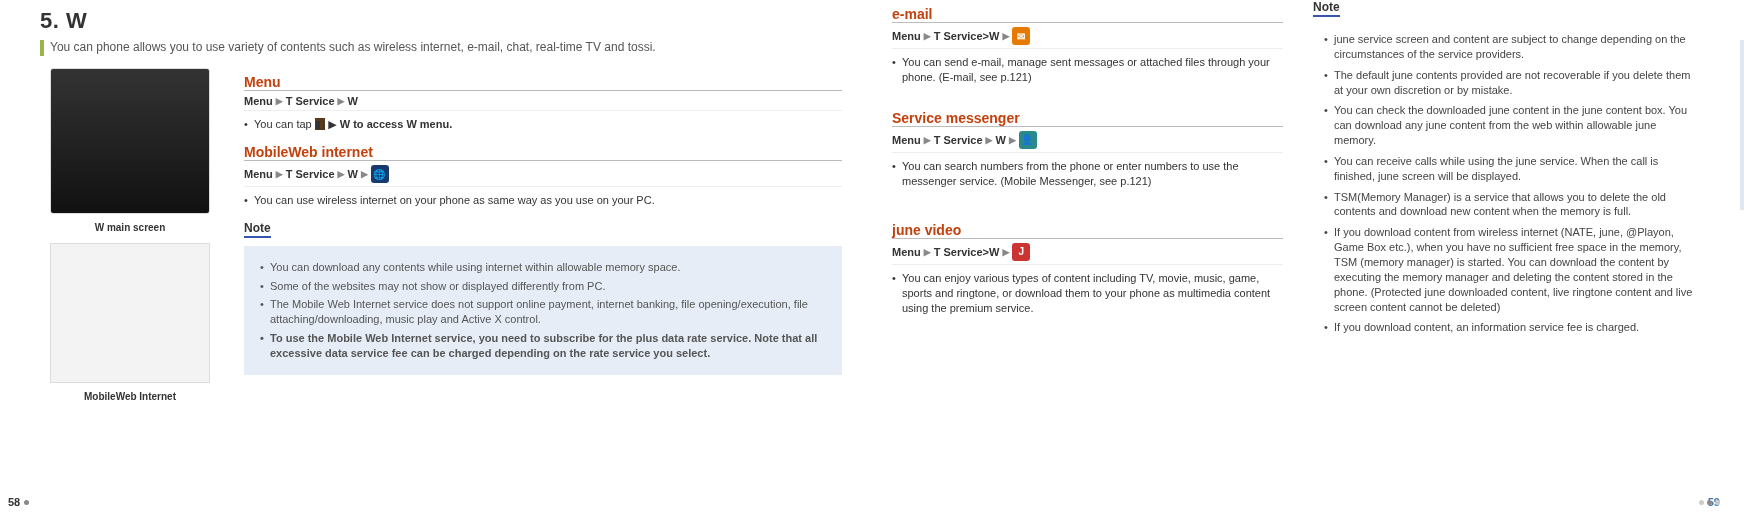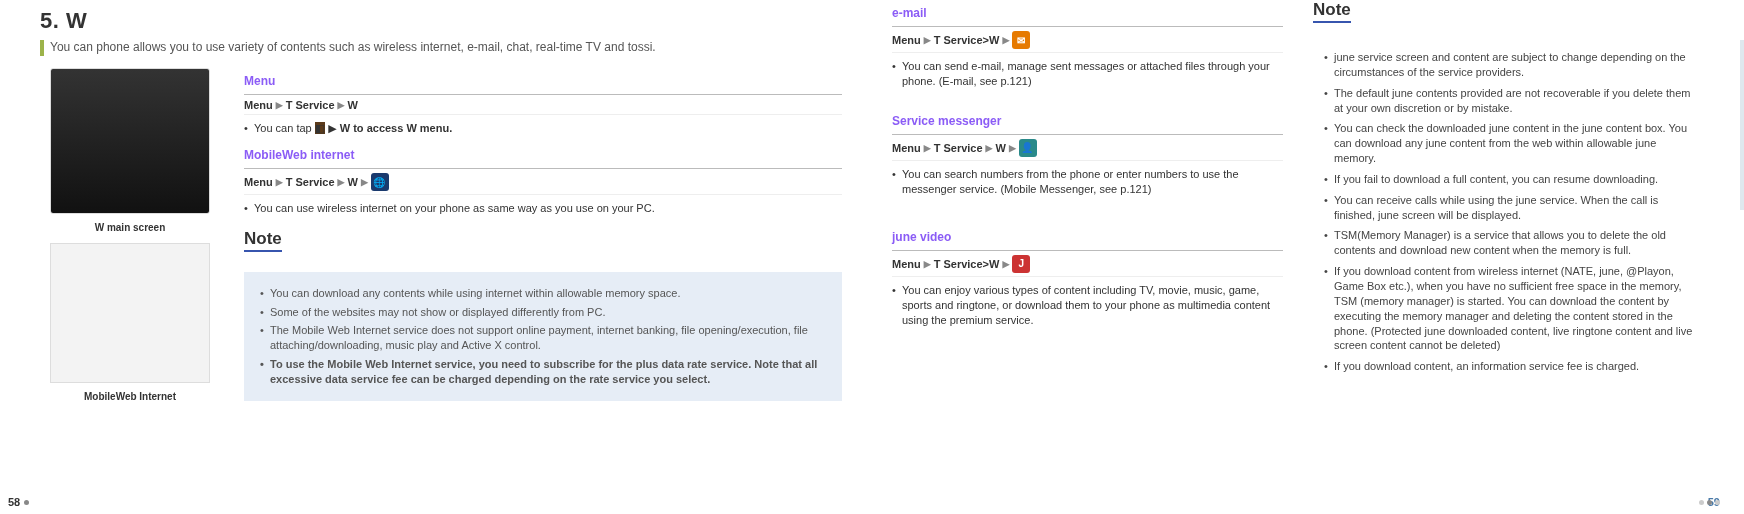--- a/index.html
+++ b/index.html
@@ -22,35 +22,35 @@
   .intro-row { display: flex; align-items: center; gap: 6px; }
   .intro-bar { width: 4px; height: 16px; background: #9cb34a; margin-top: 2px; }
   .intro-text { color: #555; font-size: 12px; }
 
   .content-row { display: flex; gap: 24px; margin-top: 12px; }
   .side-col { width: 180px; text-align: center; }
   .shot-label { font-size: 10px; font-weight: bold; margin: 6px 0 10px; }
 
   .main-col { flex: 1; padding-right: 10px; }
 
-  .sec-title { color: #8b5cf6; font-size: 12px; font-weight: bold; border-bottom: 1px solid #bbb; padding-bottom: 6px; margin: 6px 0 4px; }
+  .sec-title { color: #c2410c; font-size: 14px; font-weight: bold; border-bottom: 1px solid #bbb; padding-bottom: 0; margin: 6px 0 4px; }
   .path { font-size: 11px; font-weight: bold; display: flex; align-items: center; gap: 3px; flex-wrap: wrap; border-bottom: 1px solid #eee; padding-bottom: 3px; margin-bottom: 6px; }
   .path .arrow { color: #888; font-size: 9px; }
   .path .icon { width: 18px; height: 18px; display: inline-flex; align-items: center; justify-content: center; border-radius: 3px; color: #fff; font-size: 10px; }
   .ic-brown { background: #5b3a1a; }
   .ic-navy  { background: #1a3a6e; }
   .ic-red   { background: #c33; }
   .ic-orange{ background: #e67a00; }
   .ic-teal  { background: #2a8a8a; }
 
   ul.bullets { margin: 0 0 12px 0; padding: 0; list-style: none; }
   ul.bullets > li { padding-left: 10px; position: relative; margin-bottom: 4px; line-height: 1.4; }
   ul.bullets > li:before { content: "•"; position: absolute; left: 0; top: 0; color: #333; }
 
-  .note-bar { font-weight: bold; border-bottom: 2px solid #3755ae; display: inline-block; font-size: 17px; padding-bottom: 1px; margin-bottom: 16px; }
+  .note-bar { font-weight: bold; border-bottom: 2px solid #3755ae; display: inline-block; font-size: 12px; padding-bottom: 1px; margin-bottom: 4px; }
   .note-box { background: #e6edf6; padding: 10px 12px; margin-top: 4px; }
   .note-box ul { margin: 4px; padding: 0; list-style: none; }
   .note-box li { padding-left: 10px; position: relative; margin-bottom: 4px; line-height: 1.35; color: #555; }
   .note-box li:before { content: "•"; position: absolute; left: 0; top: 0; color: #555; }
 
   .right-cols { display: flex; gap: 30px; }
   .col { flex: 1; }
 
   .right-note ul { margin: 11px; padding: 0; list-style: none; }
   .right-note li { padding-left: 10px; position: relative; margin-bottom: 6px; line-height: 1.35; color: #444; }
@@ -187,21 +187,20 @@
           <li>You can enjoy various types of content including TV, movie, music, game, sports and ringtone, or download them to your phone as multimedia content using the premium service.</li>
         </ul>
       </div>
 
       <div class="col right-note">
         <div class="note-bar">Note</div>
         <ul>
           <li>june service screen and content are subject to change depending on the circumstances of the service providers.</li>
           <li>The default june contents provided are not recoverable if you delete them at your own discretion or by mistake.</li>
           <li>You can check the downloaded june content in the june content box. You can download any june content from the web within allowable june memory.</li>
-          <li>If you fail to download a full content, you can resume downloading.</li>
           <li>You can receive calls while using the june service. When the call is finished, june screen will be displayed.</li>
           <li>TSM(Memory Manager) is a service that allows you to delete the old contents and download new content when the memory is full.</li>
           <li>If you download content from wireless internet (NATE, june, @Playon, Game Box etc.), when you have no sufficient free space in the memory, TSM (memory manager) is started. You can download the content by executing the memory manager and deleting the content stored in the phone. (Protected june downloaded content, live ringtone content and live screen content cannot be deleted)</li>
           <li>If you download content, an information service fee is charged.</li>
         </ul>
       </div>
     </div>
 
     <div class="side-tab">03 T Service</div>
 

